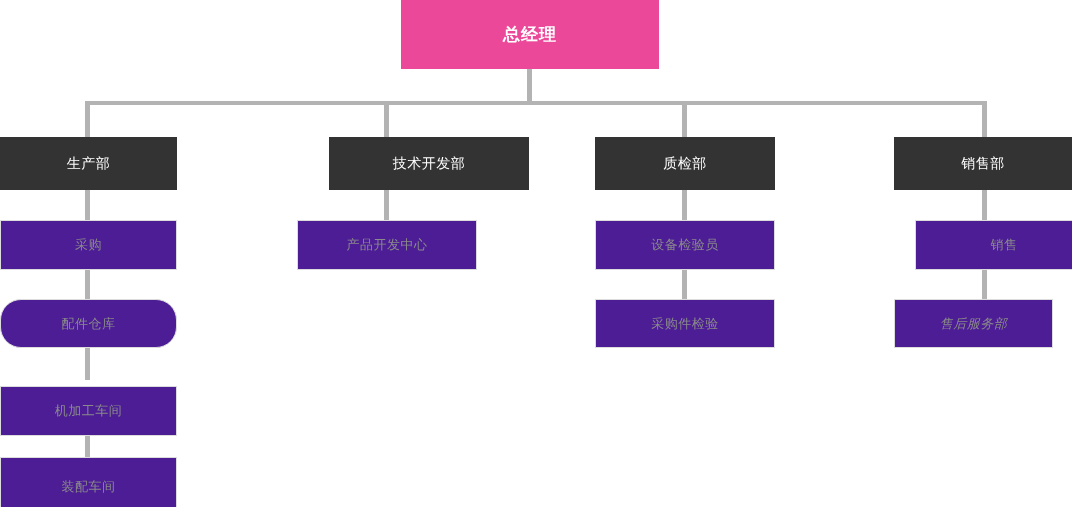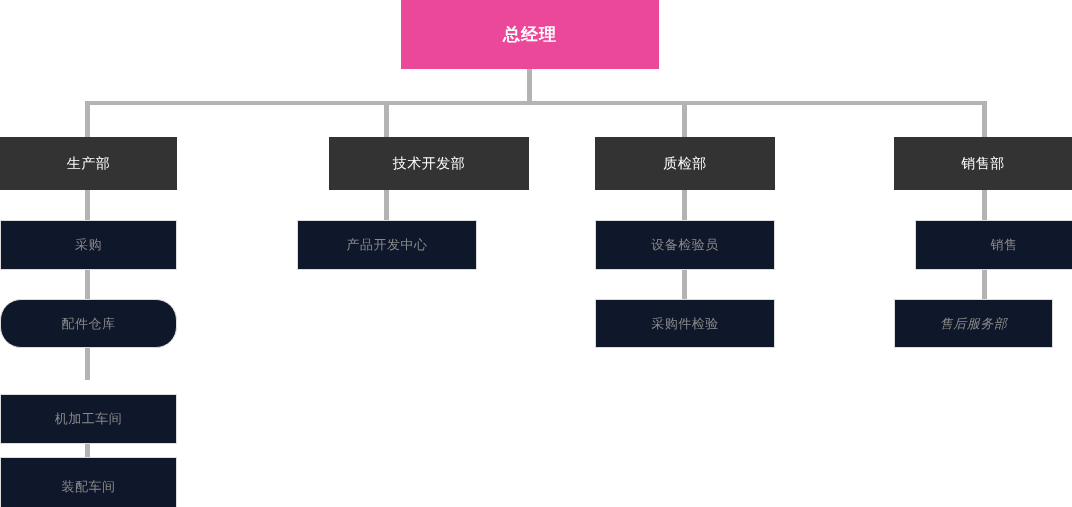--- a/index.html
+++ b/index.html
@@ -47,21 +47,21 @@
 
   .node-dept {
     background: #333333;
     color: #ffffff;
     font-size: 14px;
     font-weight: normal;
     letter-spacing: 0.5px;
   }
 
   .node-unit {
-    background: #0f172a;
+    background: #4c1d95;
     border: 1px solid #dcdcdc;
     color: #8a8a8a;
     font-size: 13px;
     font-weight: normal;
     letter-spacing: 0.5px;
   }
 </style>
 </head>
 <body>
 
@@ -87,21 +87,21 @@
   <div class="line line-v" style="left:682px; top:268px; height:33px;"></div>
 
   <div class="line line-v" style="left:982px; top:190px; height:32px;"></div>
   <div class="line line-v" style="left:982px; top:268px; height:33px;"></div>
 
   <div class="node node-root" style="left:401px; top:0px; width:258px; height:69px;">总经理</div>
 
   <div class="node node-dept" style="left:0px; top:137px; width:177px; height:53px;">生产部</div>
   <div class="node node-unit" style="left:0px; top:220px; width:177px; height:50px;">采购</div>
   <div class="node node-unit" style="left:0px; top:299px; width:177px; height:49px;border-radius:21px;">配件仓库</div>
-  <div class="node node-unit" style="left:0px; top:394px; width:177px; height:50px;">机加工车间</div>
+  <div class="node node-unit" style="left:0px; top:386px; width:177px; height:50px;">机加工车间</div>
   <div class="node node-unit" style="left:0px; top:457px; width:177px; height:60px;">装配车间</div>
 
   <div class="node node-dept" style="left:297px; top:137px; width:200px; height:53px;margin-left:32px;">技术开发部</div>
   <div class="node node-unit" style="left:297px; top:220px; width:180px; height:50px;">产品开发中心</div>
 
   <div class="node node-dept" style="left:595px; top:137px; width:180px; height:53px;">质检部</div>
   <div class="node node-unit" style="left:595px; top:220px; width:180px; height:50px;">设备检验员</div>
   <div class="node node-unit" style="left:595px; top:299px; width:180px; height:49px;">采购件检验</div>
 
   <div class="node node-dept" style="left:894px; top:137px; width:178px; height:53px;">销售部</div>

